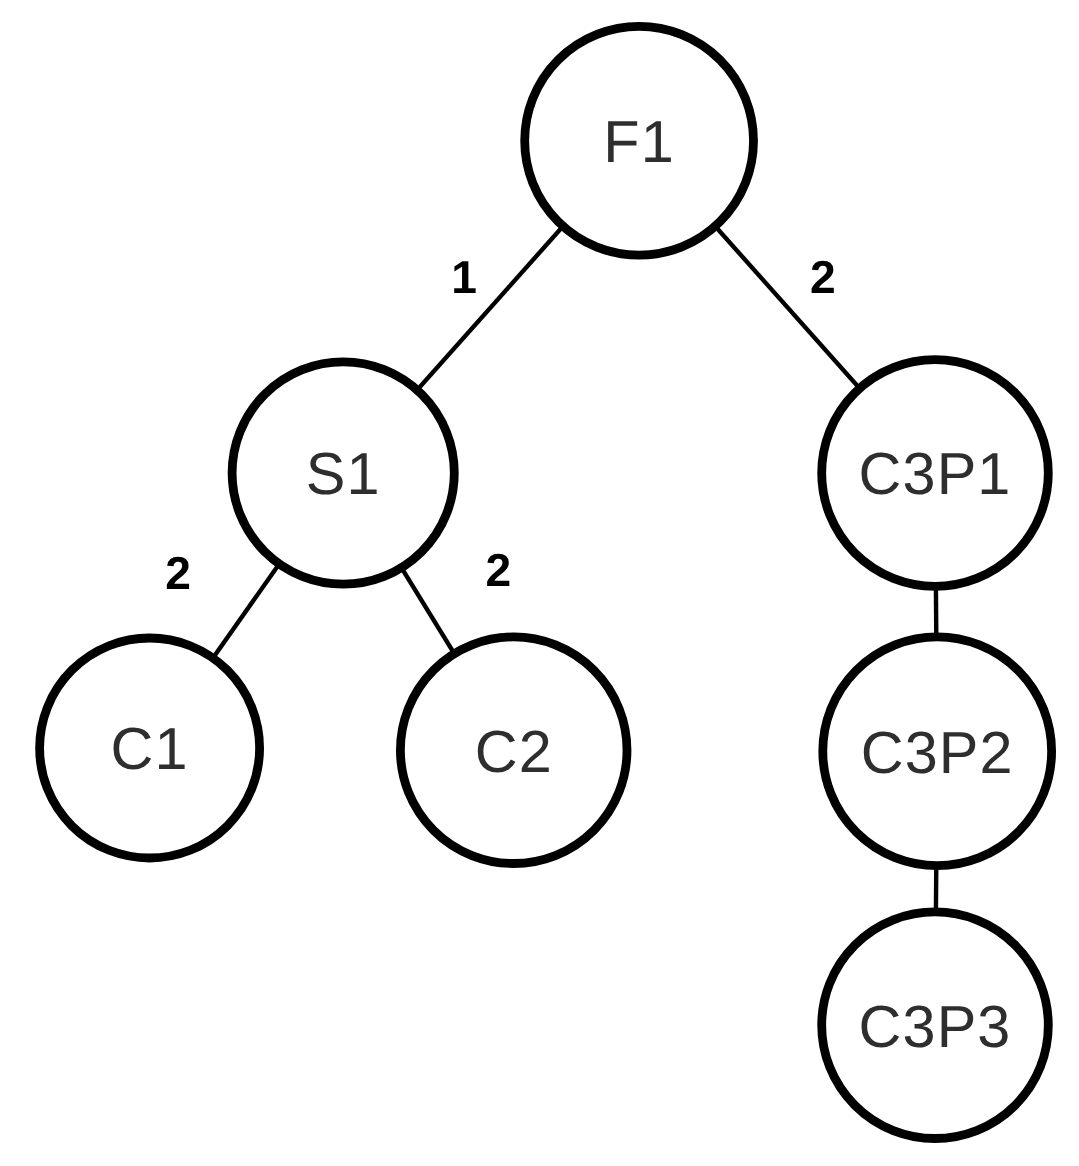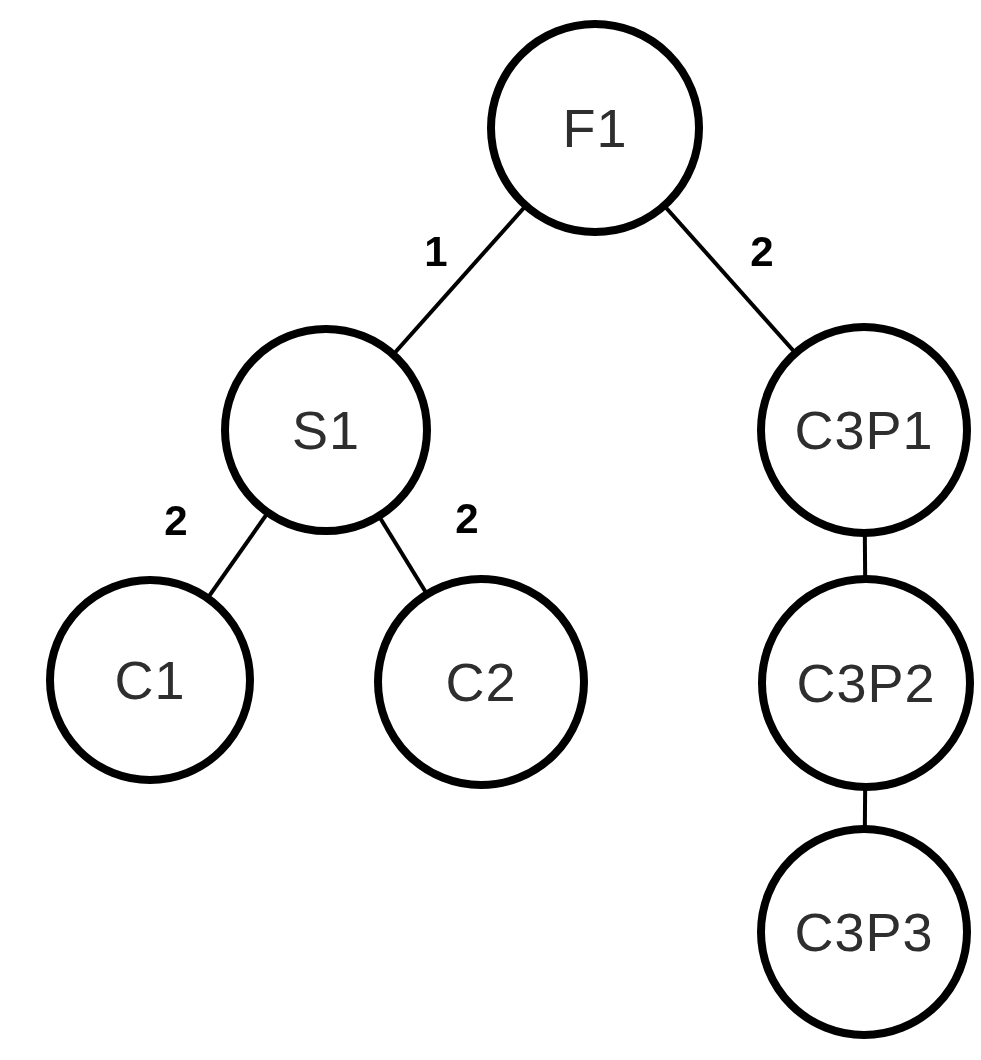--- a/index.html
+++ b/index.html
@@ -8,21 +8,20 @@
     background: #ffffff;
     width: 981px;
     height: 1060px;
     overflow: hidden;
     font-family: "Liberation Sans", sans-serif;
   }
   #diagram-wrap {
     width: 818px;
     height: 1060px;
     position: relative;
-    margin-left: 14px;
   }
   svg {
     display: block;
   }
   .edge-line {
     stroke-linecap: butt;
     fill: none;
   }
   .node-circle {
     

